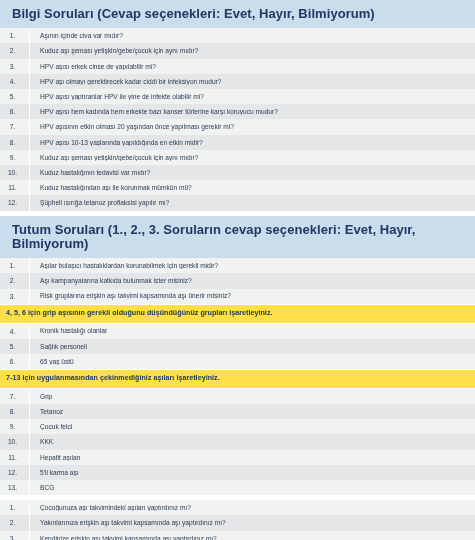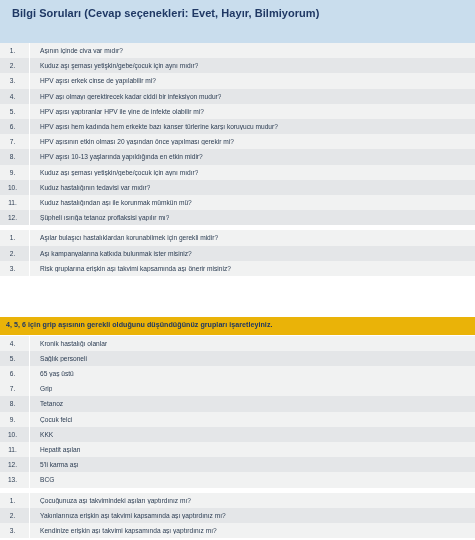--- a/index.html
+++ b/index.html
@@ -28,47 +28,46 @@
   .section-gap {
     height: 5px;
     background: #ffffff;
     width: 475px;
   }
 
   
   .section-header {
     background: #c9dded;
     color: #1f3864;
-    font-size: 11px;
+    font-size: 13px;
     font-weight: bold;
     letter-spacing: 0.05px;
-    padding: 7px 0 24px 12px;
+    padding: 7px 0 7px 12px;
     line-height: 1.1;
     box-sizing: border-box;
     min-height: 22px;
     display: flex;
     align-items: center;
   }
 
   
   .sub-header {
-    background: #eab308;
+    background: #fde047;
     color: #1f3864;
     font-size: 7.1px;
     font-weight: bold;
     letter-spacing: 0.05px;
     padding: 5px 0 5px 6px;
     line-height: 1.1;
     box-sizing: border-box;
     min-height: 16px;
     display: flex;
     align-items: center;
     border-top: 1px solid #ffffff;
     border-bottom: 1px solid #ffffff;
-    margin-top: 40px;
   }
 
   
   .q-row {
     display: flex;
     align-items: center;
     height: 15.2px;
     box-sizing: border-box;
     font-size: 6.6px;
     color: #2b3c52;
@@ -146,20 +145,21 @@
         <div class="q-num">11.</div>
         <div class="q-text">Kuduz hastalığından aşı ile korunmak mümkün mü?</div>
       </div>
       <div class="q-row even">
         <div class="q-num">12.</div>
         <div class="q-text">Şüpheli ısırığa tetanoz proflaksisi yapılır mı?</div>
       </div>
     </div>
     <div class="section-gap"></div>
     <div class="section">
+      <div class="section-header">Tutum Soruları (1., 2., 3. Soruların cevap seçenekleri: Evet, Hayır, Bilmiyorum)</div>
       <div class="q-row odd">
         <div class="q-num">1.</div>
         <div class="q-text">Aşılar bulaşıcı hastalıklardan korunabilmek için gerekli midir?</div>
       </div>
       <div class="q-row even">
         <div class="q-num">2.</div>
         <div class="q-text">Aşı kampanyalarına katkıda bulunmak ister misiniz?</div>
       </div>
       <div class="q-row odd">
         <div class="q-num">3.</div>
@@ -171,20 +171,21 @@
         <div class="q-text">Kronik hastalığı olanlar</div>
       </div>
       <div class="q-row even">
         <div class="q-num">5.</div>
         <div class="q-text">Sağlık personeli</div>
       </div>
       <div class="q-row odd">
         <div class="q-num">6.</div>
         <div class="q-text">65 yaş üstü</div>
       </div>
+      <div class="sub-header">7-13 için uygulanmasından çekinmediğiniz aşıları işaretleyiniz.</div>
       <div class="q-row odd">
         <div class="q-num">7.</div>
         <div class="q-text">Grip</div>
       </div>
       <div class="q-row even">
         <div class="q-num">8.</div>
         <div class="q-text">Tetanoz</div>
       </div>
       <div class="q-row odd">
         <div class="q-num">9.</div>

